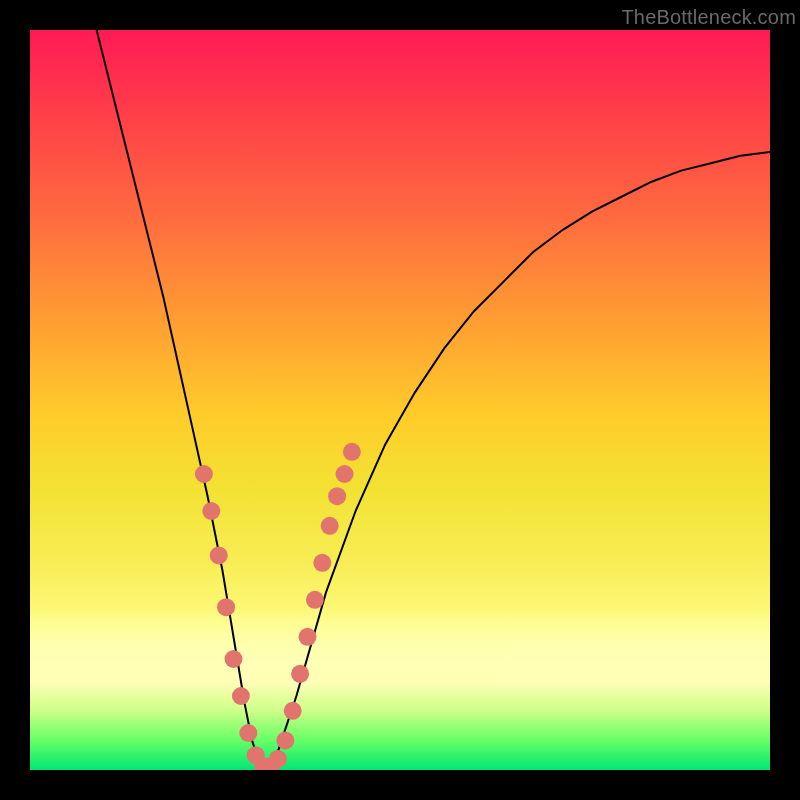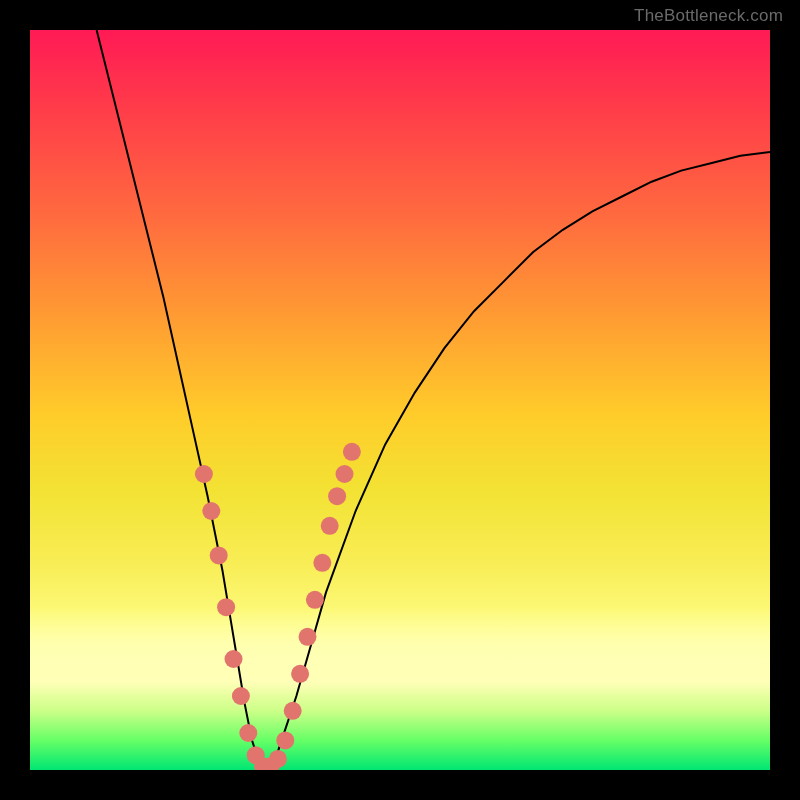--- a/index.html
+++ b/index.html
@@ -60,23 +60,23 @@
   .curve-svg {
     position: absolute;
     inset: 0;
   }
   .dot {
     fill: #e2746e;
   }
   .watermark {
     position: absolute;
     top: 6px;
-    right: 17px;
+    right: 4px;
     font-family: Arial, Helvetica, sans-serif;
-    font-size: 17px;
+    font-size: 20px;
     color: #6a6a6a;
     font-weight: 500;
     letter-spacing: 0.2px;
   }
 </style>
 </head>
 <body>
 
 <div class="canvas">
 

